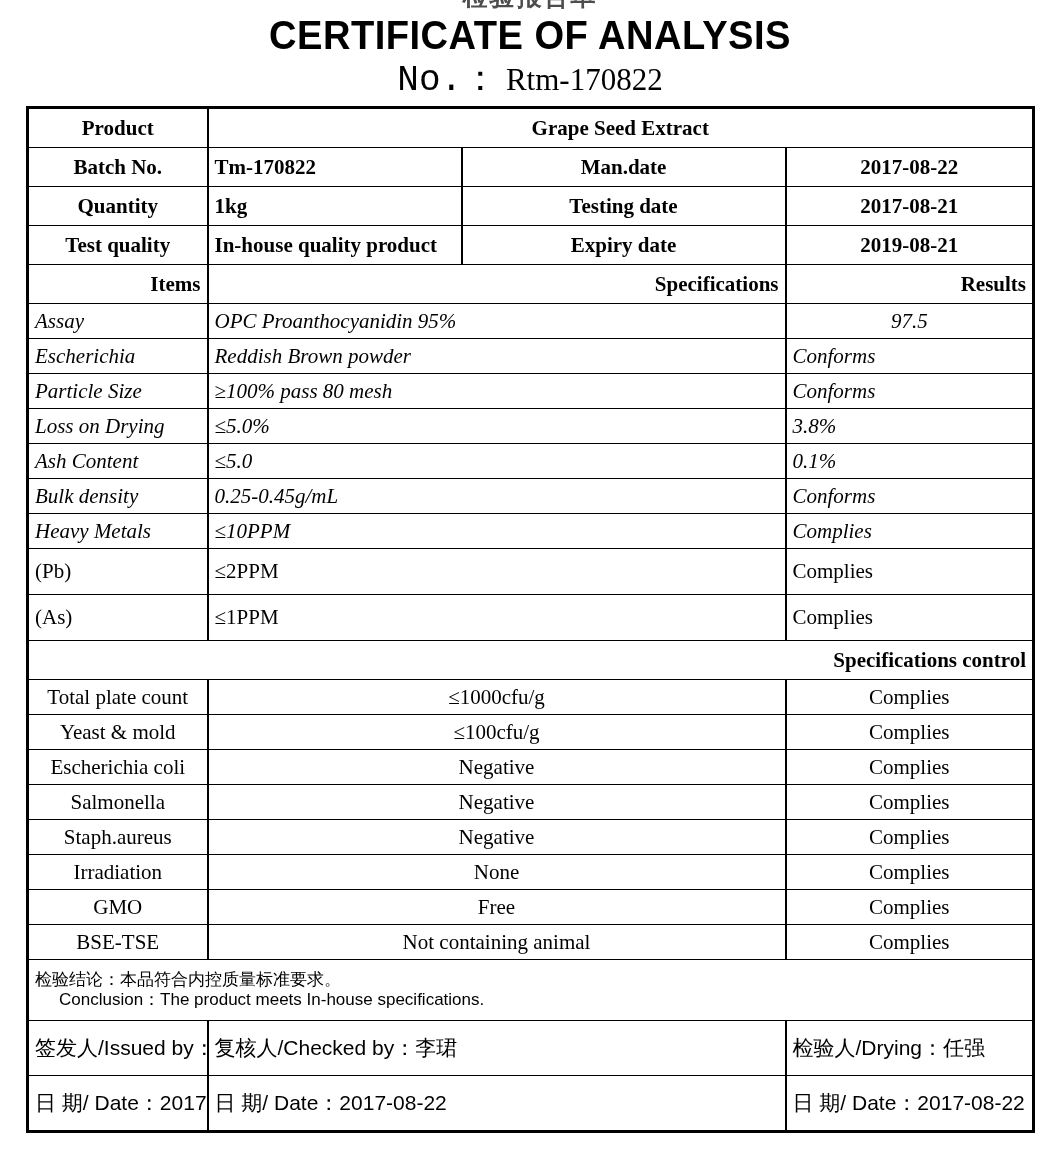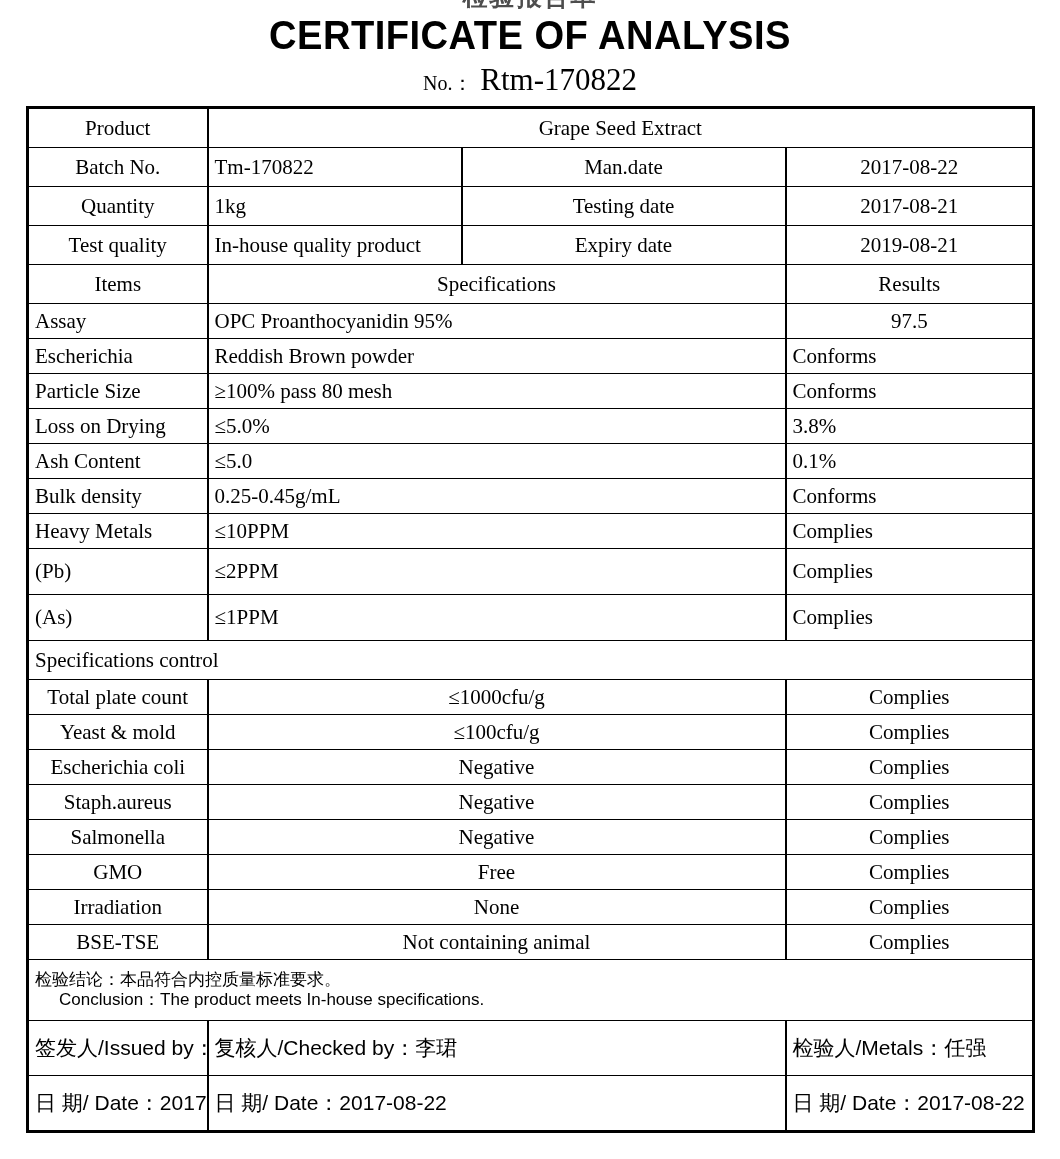--- a/index.html
+++ b/index.html
@@ -40,22 +40,22 @@
     transform:scaleX(.93);
     transform-origin:center top;
   }
   .doc-subtitle{
     position:absolute;top:60px;left:0;width:1060px;
     text-align:center;
     font-size:31px;
     line-height:40px;
   }
   .doc-subtitle .lbl{
-    font-family:Liberation Serif, serif;
-    font-size:20px;
+    font-family:Liberation Mono, monospace;
+    font-size:36px;
   }
 
   
   table.coa{
     position:absolute;
     left:26px;top:106px;
     width:1006px;
     border-collapse:collapse;
     table-layout:fixed;
     font-size:21px;
@@ -66,27 +66,27 @@
     vertical-align:middle;
     line-height:1.15;
     white-space:nowrap;
     overflow:hidden;
   }
   
   table.coa{border:3px solid #000;}
   td.L{text-align:left;}
   td.C{text-align:center;}
 
-  .h-row td{height:34px;}
-  .spec-row td{height:30px;}
+  .h-row td{height:34px;font-weight:bold;}
+  .spec-row td{height:30px;font-style:italic;}
   .tall-row td{height:41px;}
   .micro-row td{height:30px;text-align:center;}
 
   
-  .sep-top td{border-top:3px solid #000;}
+  .sep-top td{border-top:3px solid #000;text-align:right;}
   .sep-bot td{border-bottom:3px solid #000;}
 
   
   .vr{border-right:2px solid #000 !important;}
 
   td.conclusion{
     text-align:left;
     white-space:normal;
     padding:5px 7px 6px 7px;
     line-height:1.30;
@@ -220,56 +220,56 @@
         <td class="C vr">Yeast &amp; mold</td>
         <td class="C vr" colspan="2">≤100cfu/g</td>
         <td class="C">Complies</td>
       </tr>
       <tr class="micro-row">
         <td class="C vr">Escherichia coli</td>
         <td class="C vr" colspan="2">Negative</td>
         <td class="C">Complies</td>
       </tr>
       <tr class="micro-row">
+        <td class="C vr">Salmonella</td>
+        <td class="C vr" colspan="2">Negative</td>
+        <td class="C">Complies</td>
+      </tr>
+      <tr class="micro-row">
         <td class="C vr">Staph.aureus</td>
         <td class="C vr" colspan="2">Negative</td>
         <td class="C">Complies</td>
       </tr>
       <tr class="micro-row">
-        <td class="C vr">Salmonella</td>
-        <td class="C vr" colspan="2">Negative</td>
+        <td class="C vr">Irradiation</td>
+        <td class="C vr" colspan="2">None</td>
         <td class="C">Complies</td>
       </tr>
       <tr class="micro-row">
         <td class="C vr">GMO</td>
         <td class="C vr" colspan="2">Free</td>
-        <td class="C">Complies</td>
-      </tr>
-      <tr class="micro-row">
-        <td class="C vr">Irradiation</td>
-        <td class="C vr" colspan="2">None</td>
         <td class="C">Complies</td>
       </tr>
       <tr class="micro-row sep-bot">
         <td class="C vr">BSE-TSE</td>
         <td class="C vr" colspan="2">Not containing animal</td>
         <td class="C">Complies</td>
       </tr>
 
       <tr class="sep-top sep-bot">
         <td class="conclusion" colspan="4">
           <span class="zh">检验结论：本品符合内控质量标准要求。</span>
           <span class="en">Conclusion：The product meets In-house specifications.</span>
         </td>
       </tr>
 
       <tr>
         <td class="sign vr" style="width:246px">签发人/Issued by：孙成</td>
         <td class="sign vr" colspan="2" style="width:428px">复核人/Checked by：李珺</td>
-        <td class="sign">检验人/Metals：任强</td>
+        <td class="sign">检验人/Drying：任强</td>
       </tr>
       <tr>
         <td class="sign vr">日 期/ Date：2017-08-22</td>
         <td class="sign vr" colspan="2">日 期/ Date：2017-08-22</td>
         <td class="sign">日 期/ Date：2017-08-22</td>
       </tr>
 
     </tbody>
   </table>
 </div>

